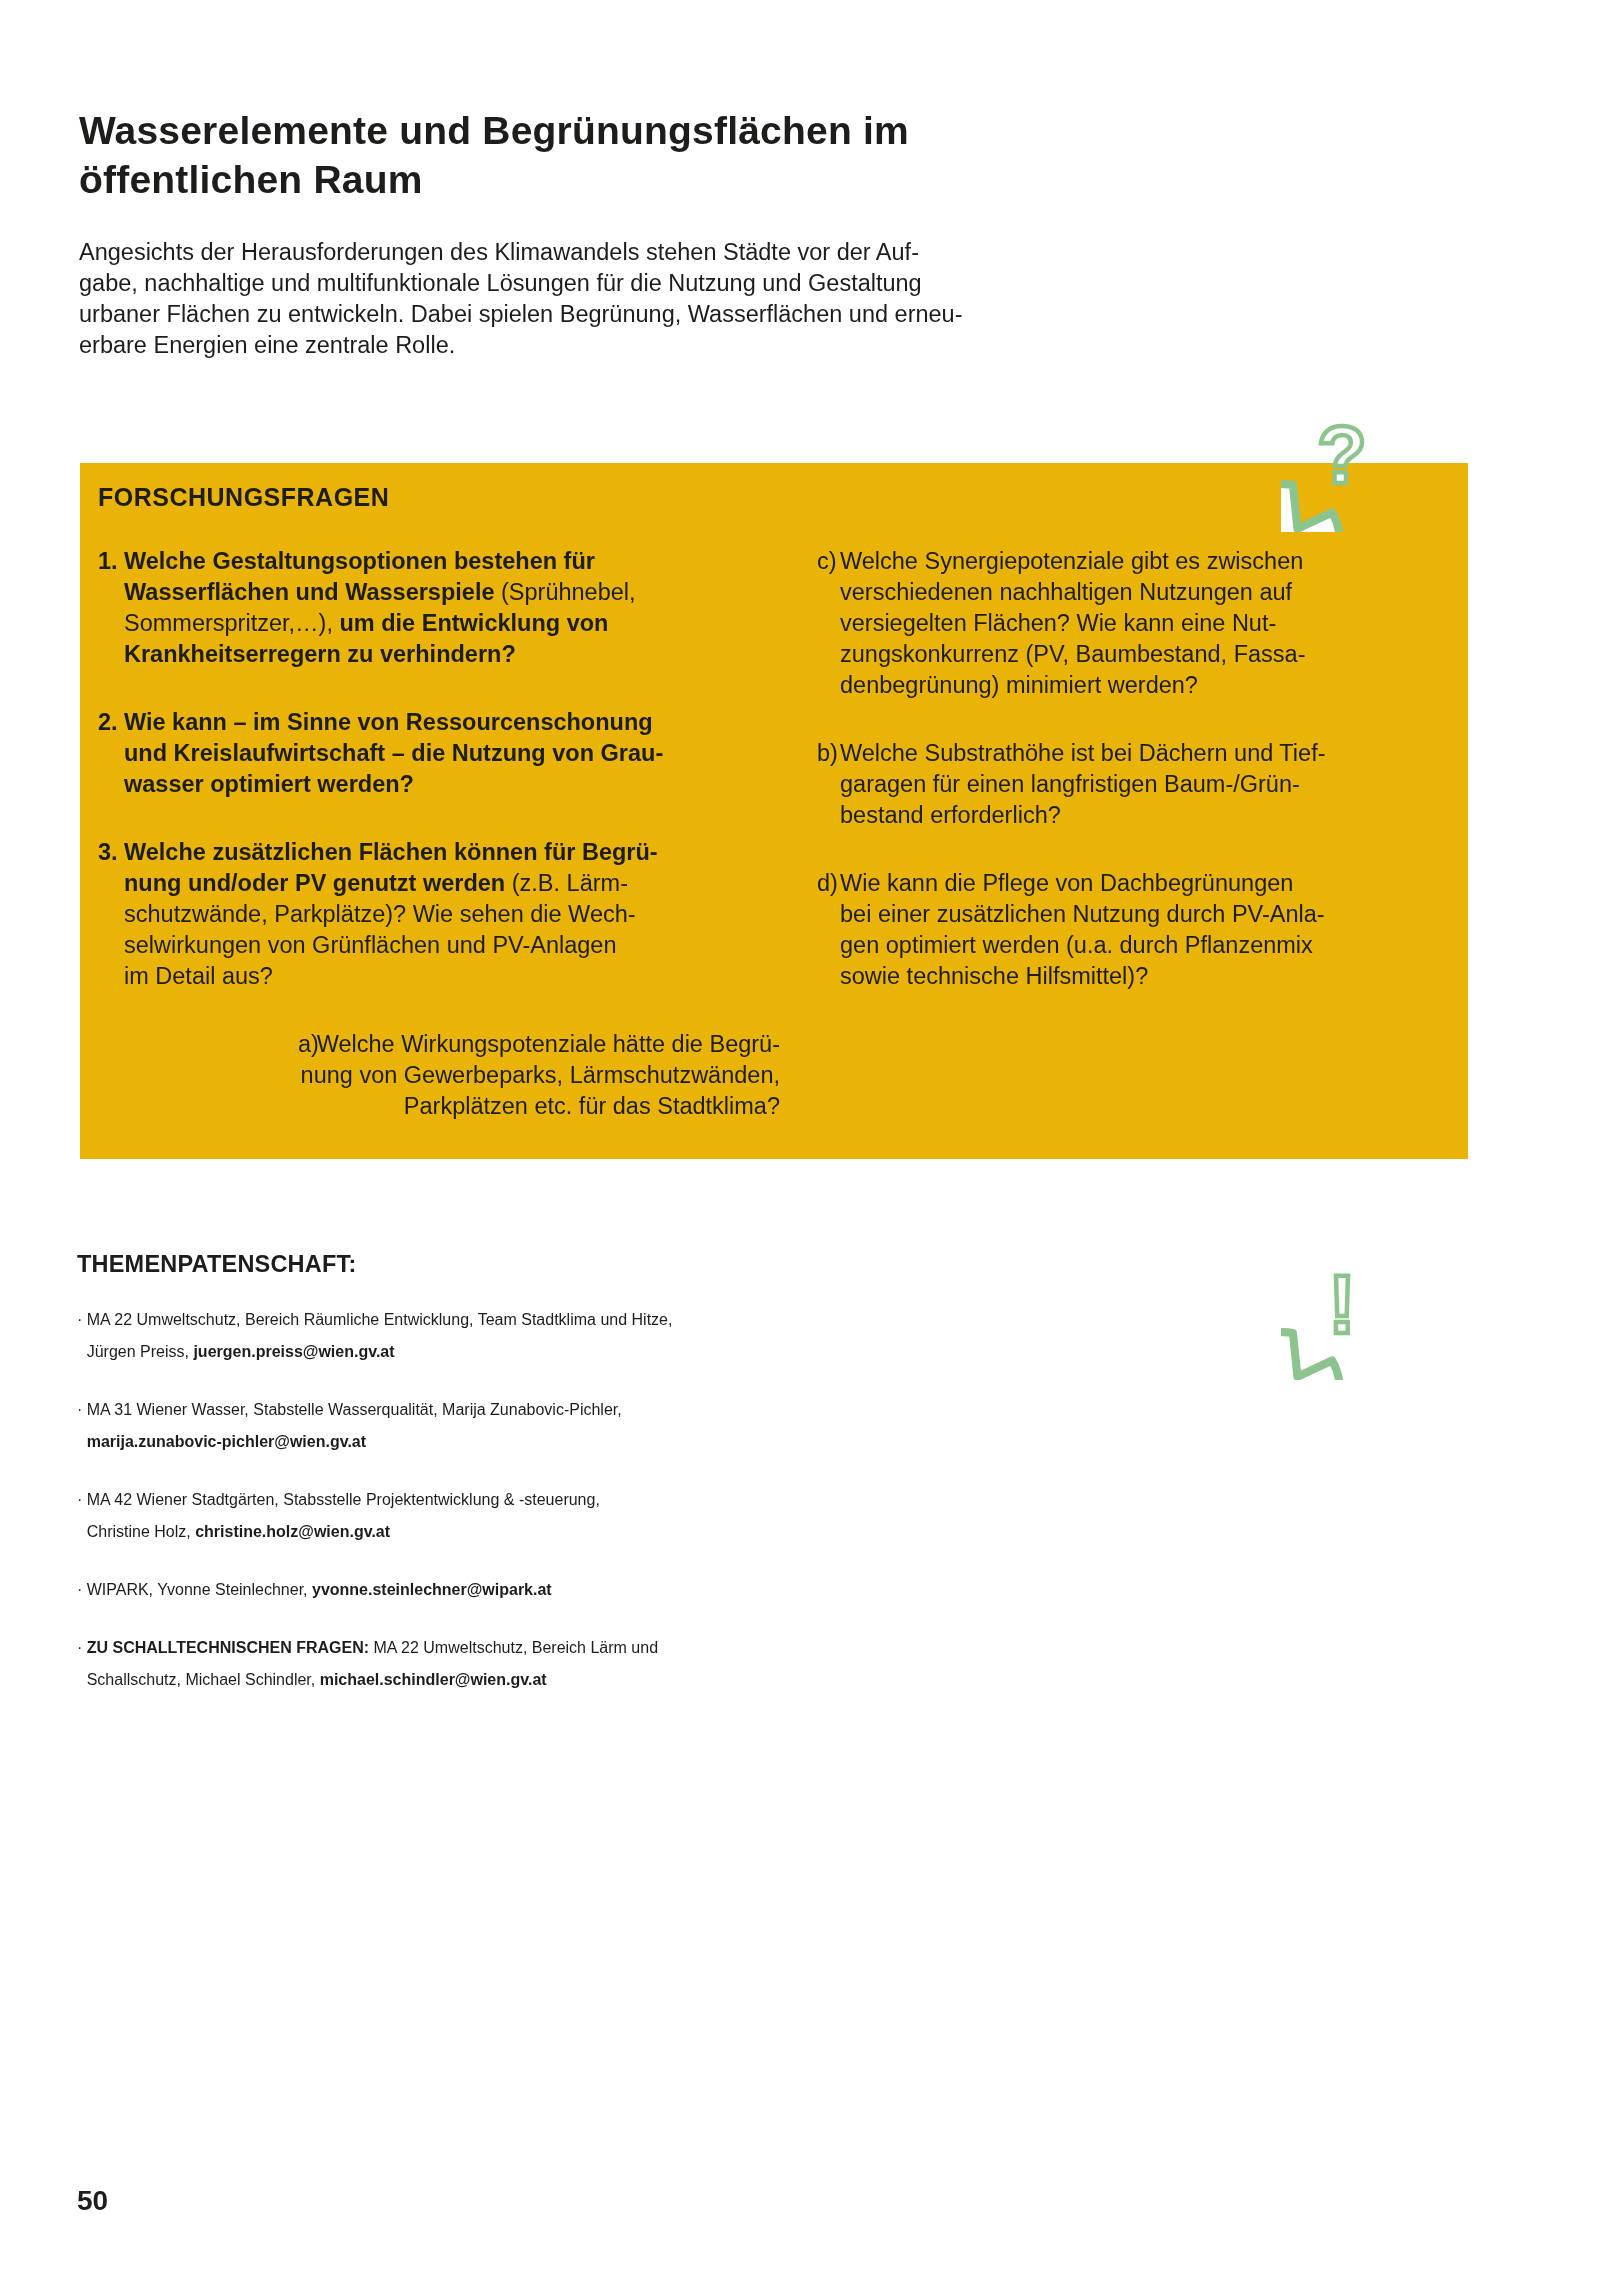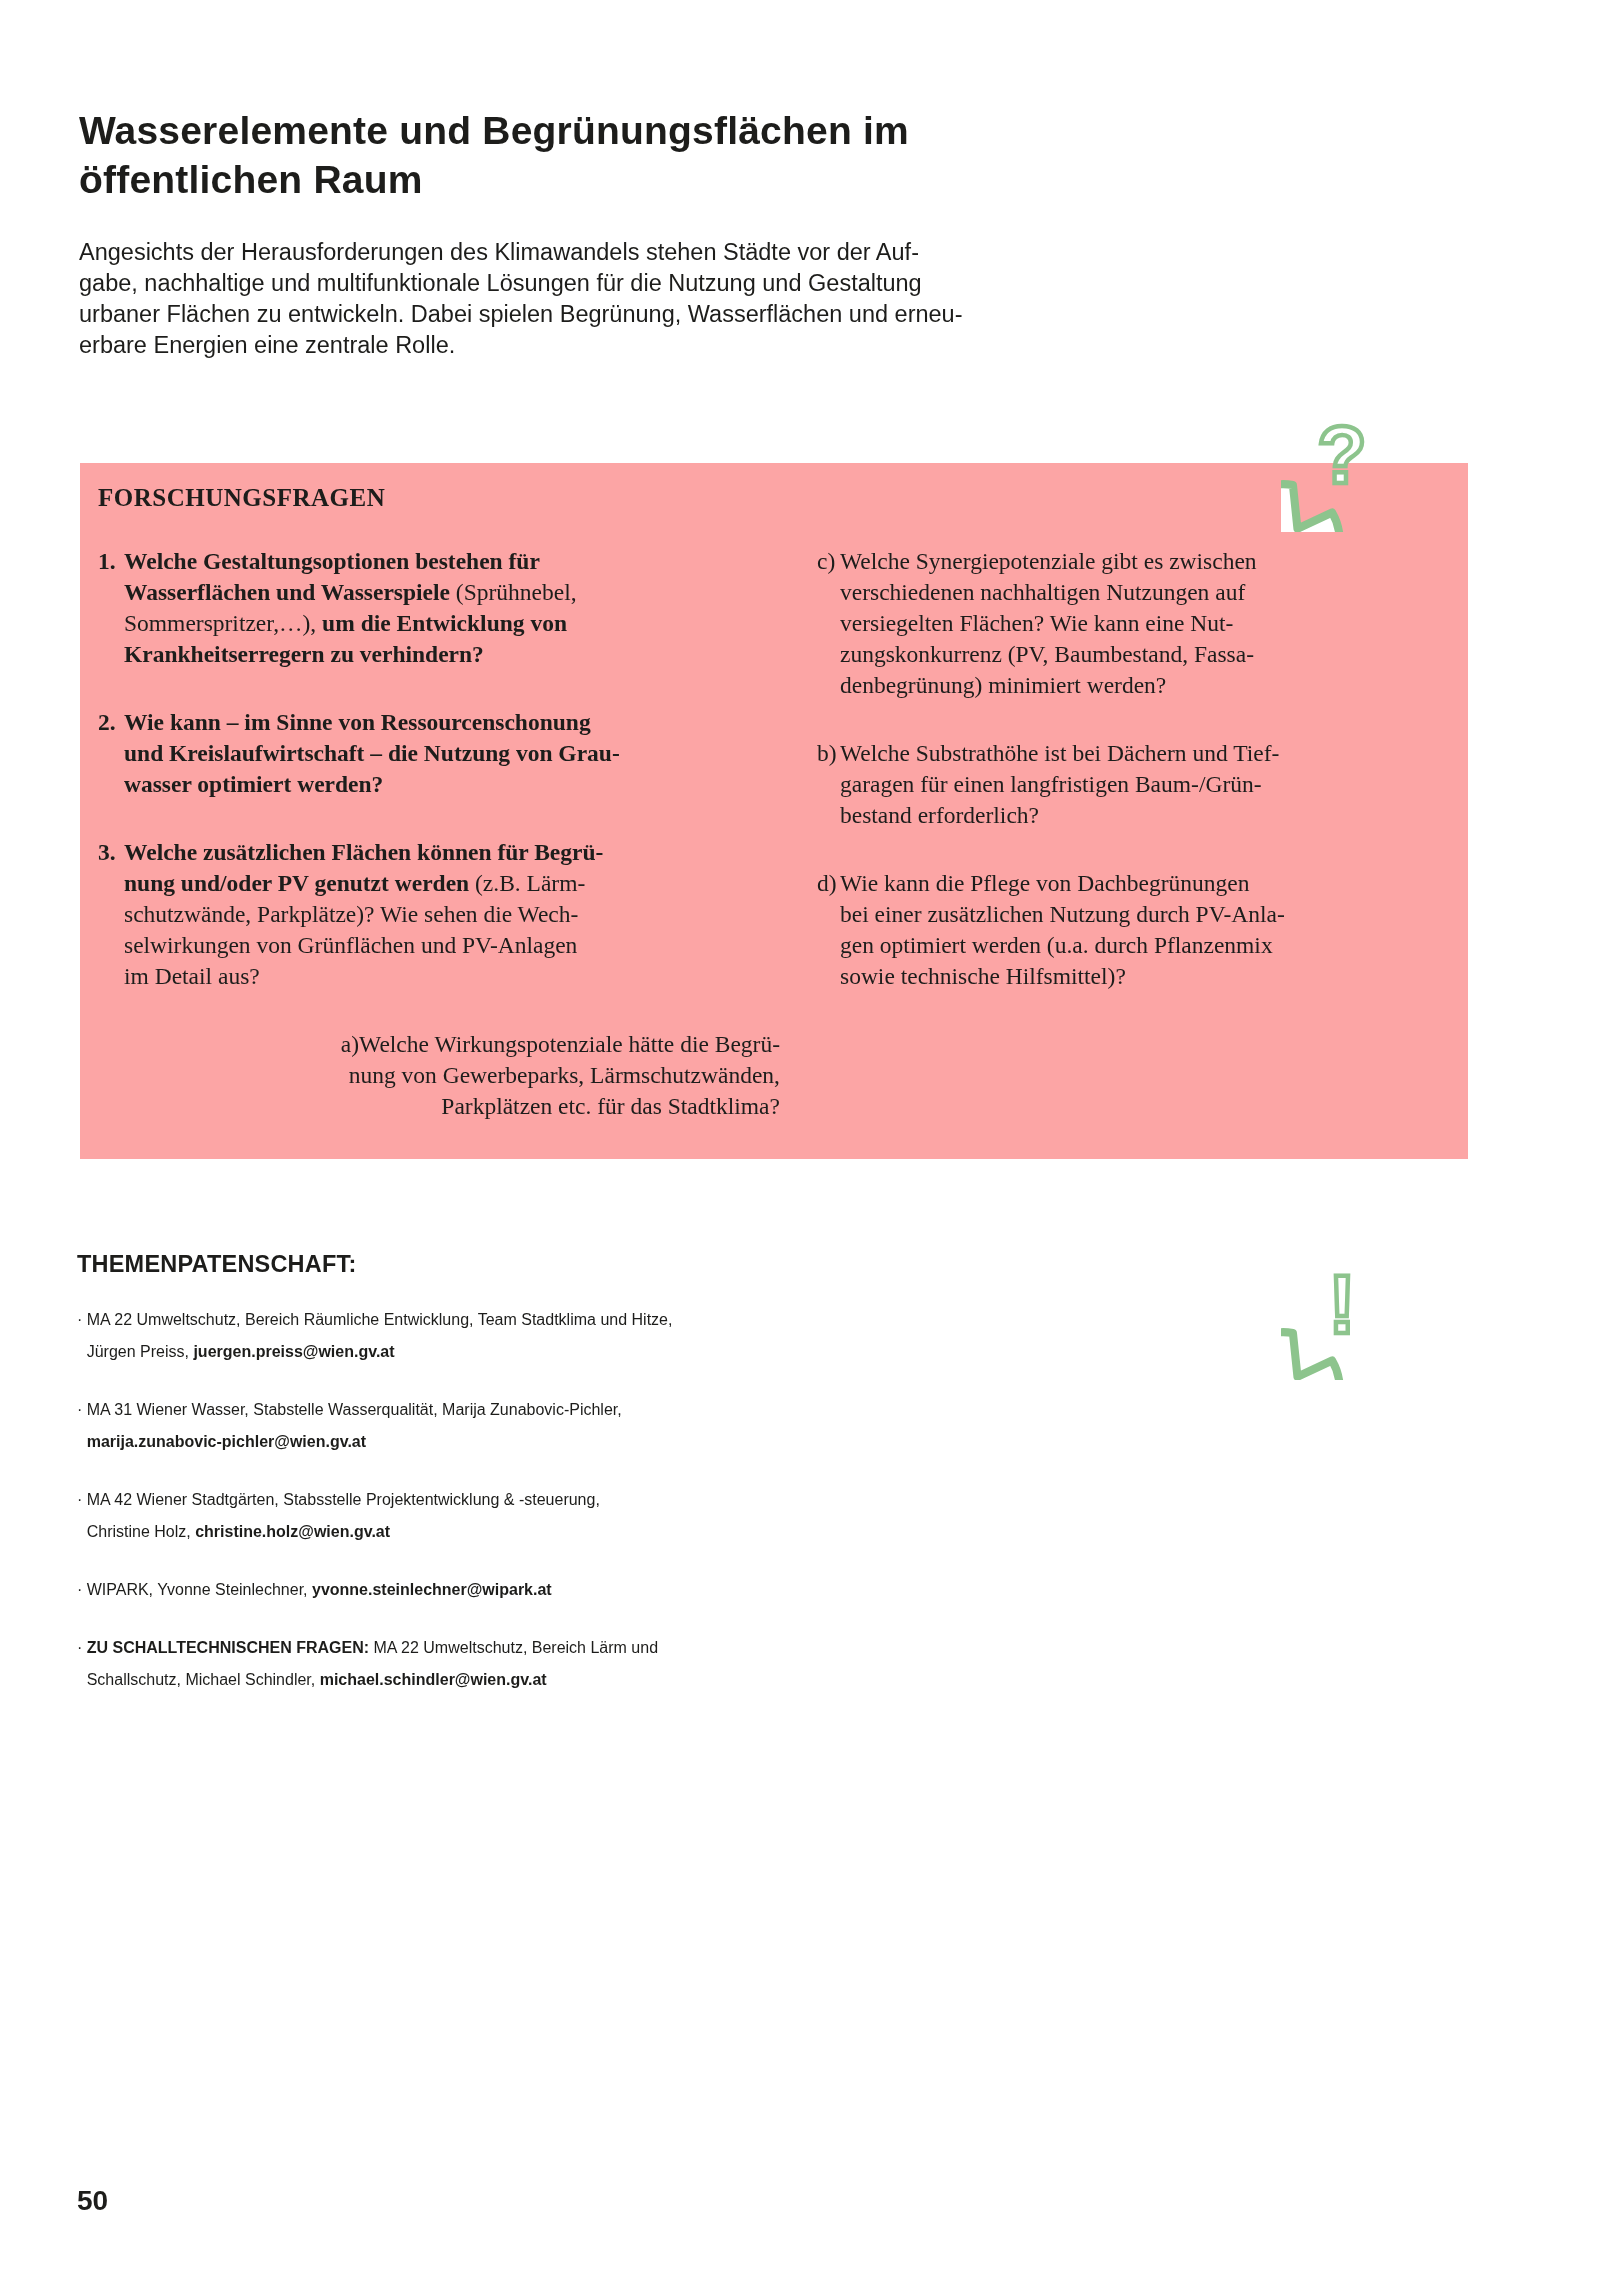--- a/index.html
+++ b/index.html
@@ -18,23 +18,22 @@
     letter-spacing:0.2px; white-space:pre-line;
   }
   p.intro {
     position:absolute; left:79px; top:237px; width:1380px;
     font-size:23.5px; line-height:31px; font-weight:400;
     white-space:pre-line;
   }
 
   .research-box {
     position:absolute; left:80px; top:463px; width:1388px; height:696px;
-    background:#fca5a5;
+    background:#eab308;
     padding:19.5px 19.5px 19.5px 18px;
-    font-family:Liberation Serif, serif;
   }
   .research-box h2 {
     font-size:25px; line-height:29px; font-weight:700;
     letter-spacing:0.5px; margin:0 0 34px 0;
   }
   .q-columns { display:flex; gap:37px; }
   .q-col-left  { width:682px; flex:0 0 auto; }
   .q-col-right { width:634px; flex:0 0 auto; }
 
   .q {

